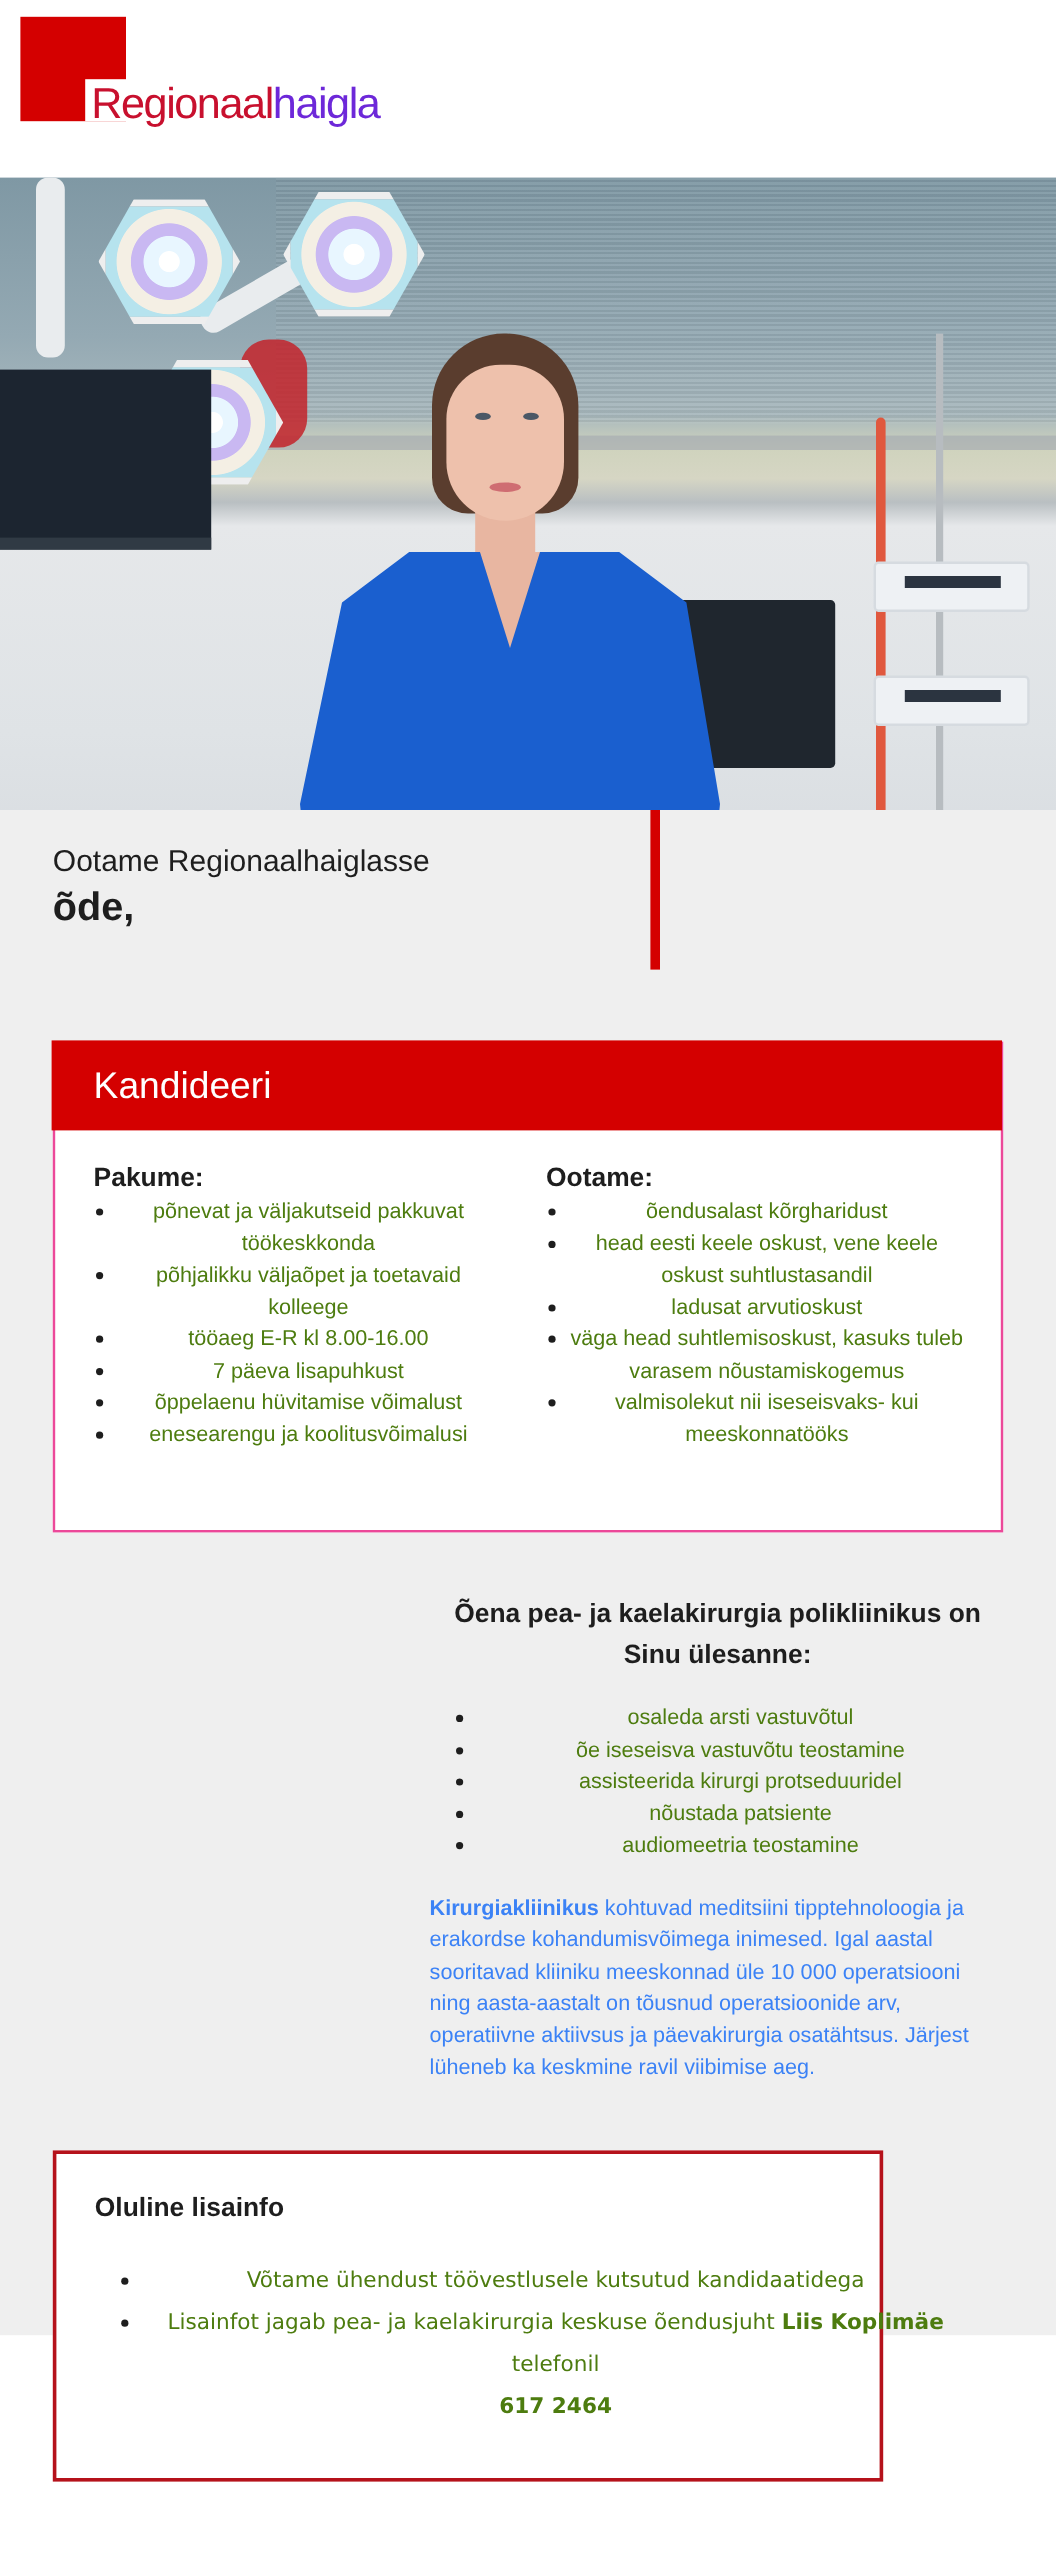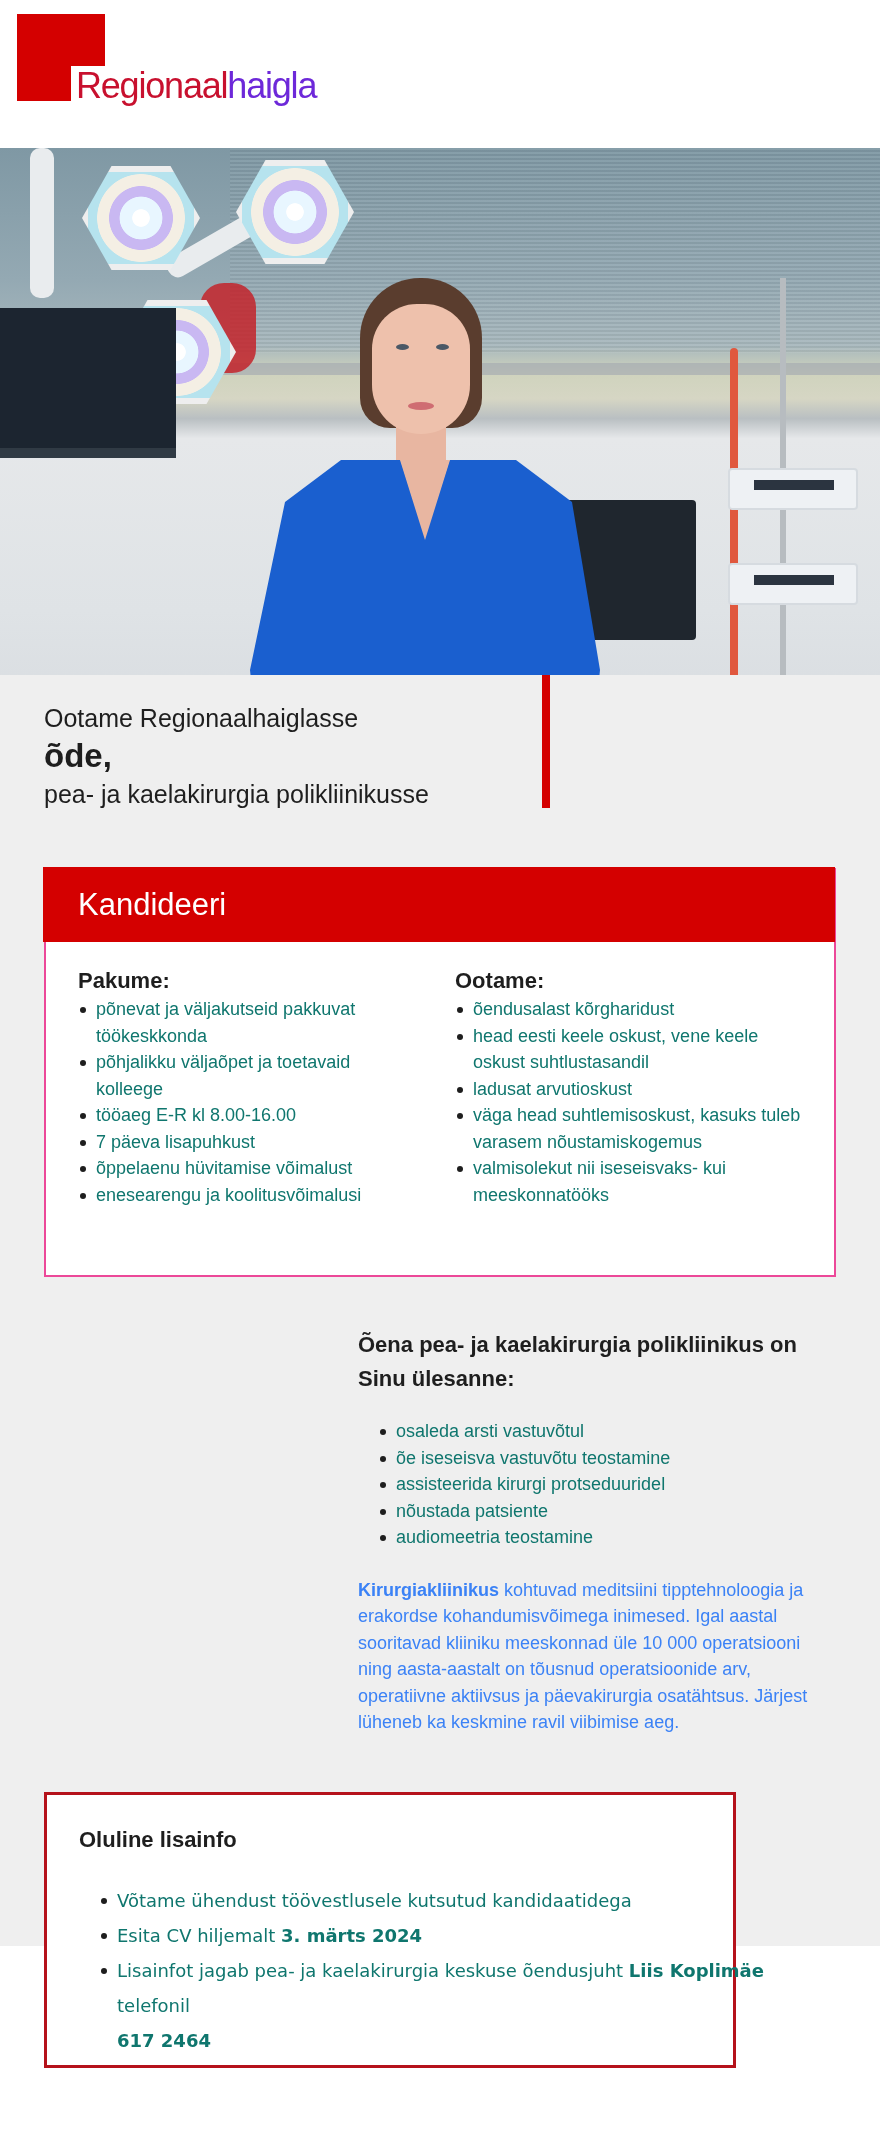--- a/index.html
+++ b/index.html
@@ -63,26 +63,26 @@
 
   
   .apply-card { position: absolute; left: 44px; top: 868px; width: 792px; height: 409px; background: #fff; border: 2px solid #ec4899; }
   .apply-header { position: absolute; left: -3px; top: -3px; width: 792px; height: 75px; background: #d40000; }
   .apply-header span { position: absolute; left: 35px; top: 18px; color: #fff; font-family: "Liberation Sans", sans-serif; font-size: 31px; line-height: 40px; }
   .col { position: absolute; top: 96px; font-family: "Liberation Sans", sans-serif; }
   .col.left { left: 32px; width: 340px; }
   .col.right { left: 409px; width: 350px; }
   .col h3 { font-size: 22px; font-weight: bold; line-height: 30px; }
   ul.bul { list-style: none; }
-  ul.bul li { position: relative; padding-left: 18px; font-size: 18px; line-height: 26.5px; color: #0f766e; }
+  ul.bul li { position: relative; padding-left: 18px; font-size: 18px; line-height: 26.5px; color: #4d7c0f; text-align: center; }
   ul.bul li::before { content: ""; position: absolute; left: 2px; top: 11px; width: 6px; height: 6px; background: #1e1e1e; border-radius: 50%; }
 
   
   .task { position: absolute; left: 358px; top: 1328px; width: 480px; font-family: "Liberation Sans", sans-serif; }
-  .task h3 { font-size: 22px; font-weight: bold; line-height: 34px; margin-bottom: 22px; }
+  .task h3 { font-size: 22px; font-weight: bold; line-height: 34px; margin-bottom: 22px; text-align: center; }
   .task ul.bul { margin-left: 20px; margin-bottom: 26px; }
   .task p { font-size: 18px; line-height: 26.5px; color: #3b82f6; }
   .task p b { font-weight: bold; }
 
   
   .info-card { position: absolute; left: 44px; top: 1792px; width: 692px; height: 276px; background: #fff; border: 3px solid #b5121b; }
   .info-card h3 { position: absolute; left: 32px; top: 30px; font-family: "Liberation Sans", sans-serif; font-size: 22px; font-weight: bold; line-height: 30px; }
   .info-card ul.bul { position: absolute; left: 52px; top: 88px; width: 710px; }
   .info-card ul.bul li { font-size: 18px; line-height: 35px; }
   .info-card ul.bul li::before { top: 15px; }
@@ -128,21 +128,20 @@
   </div>
 </div>
 
 <div class="grey-bg"></div>
 
 <div class="title-panel"></div>
 <div class="red-bar"></div>
 <div class="intro">
   <div class="l1">Ootame Regionaalhaiglasse</div>
   <div class="l2">õde,</div>
-  <div class="l3">pea- ja kaelakirurgia polikliinikusse</div>
 </div>
 
 <div class="apply-card">
   <div class="apply-header">
     <span>Kandideeri</span>
   </div>
   <div class="col left">
     <h3>Pakume:</h3>
     <ul class="bul">
       <li>põnevat ja väljakutseid pakkuvat töökeskkonda</li>
@@ -174,16 +173,15 @@
     <li>nõustada patsiente</li>
     <li>audiomeetria teostamine</li>
   </ul>
   <p><b>Kirurgiakliinikus</b><span> kohtuvad meditsiini tipptehnoloogia ja erakordse kohandumisvõimega inimesed. Igal aastal sooritavad kliiniku meeskonnad üle 10 000 operatsiooni ning aasta-aastalt on tõusnud operatsioonide arv, operatiivne aktiivsus ja päevakirurgia osatähtsus. Järjest lüheneb ka keskmine ravil viibimise aeg.</span></p>
 </div>
 
 <div class="info-card">
   <h3>Oluline lisainfo</h3>
   <ul class="bul">
     <li>Võtame ühendust töövestlusele kutsutud kandidaatidega</li>
-    <li><span>Esita CV hiljemalt </span><b>3. märts 2024</b></li>
     <li><span>Lisainfot jagab pea- ja kaelakirurgia keskuse õendusjuht </span><b>Liis Koplimäe</b><span> telefonil </span><br><b>617 2464</b></li>
   </ul>
 </div>
 
 </body></html>

